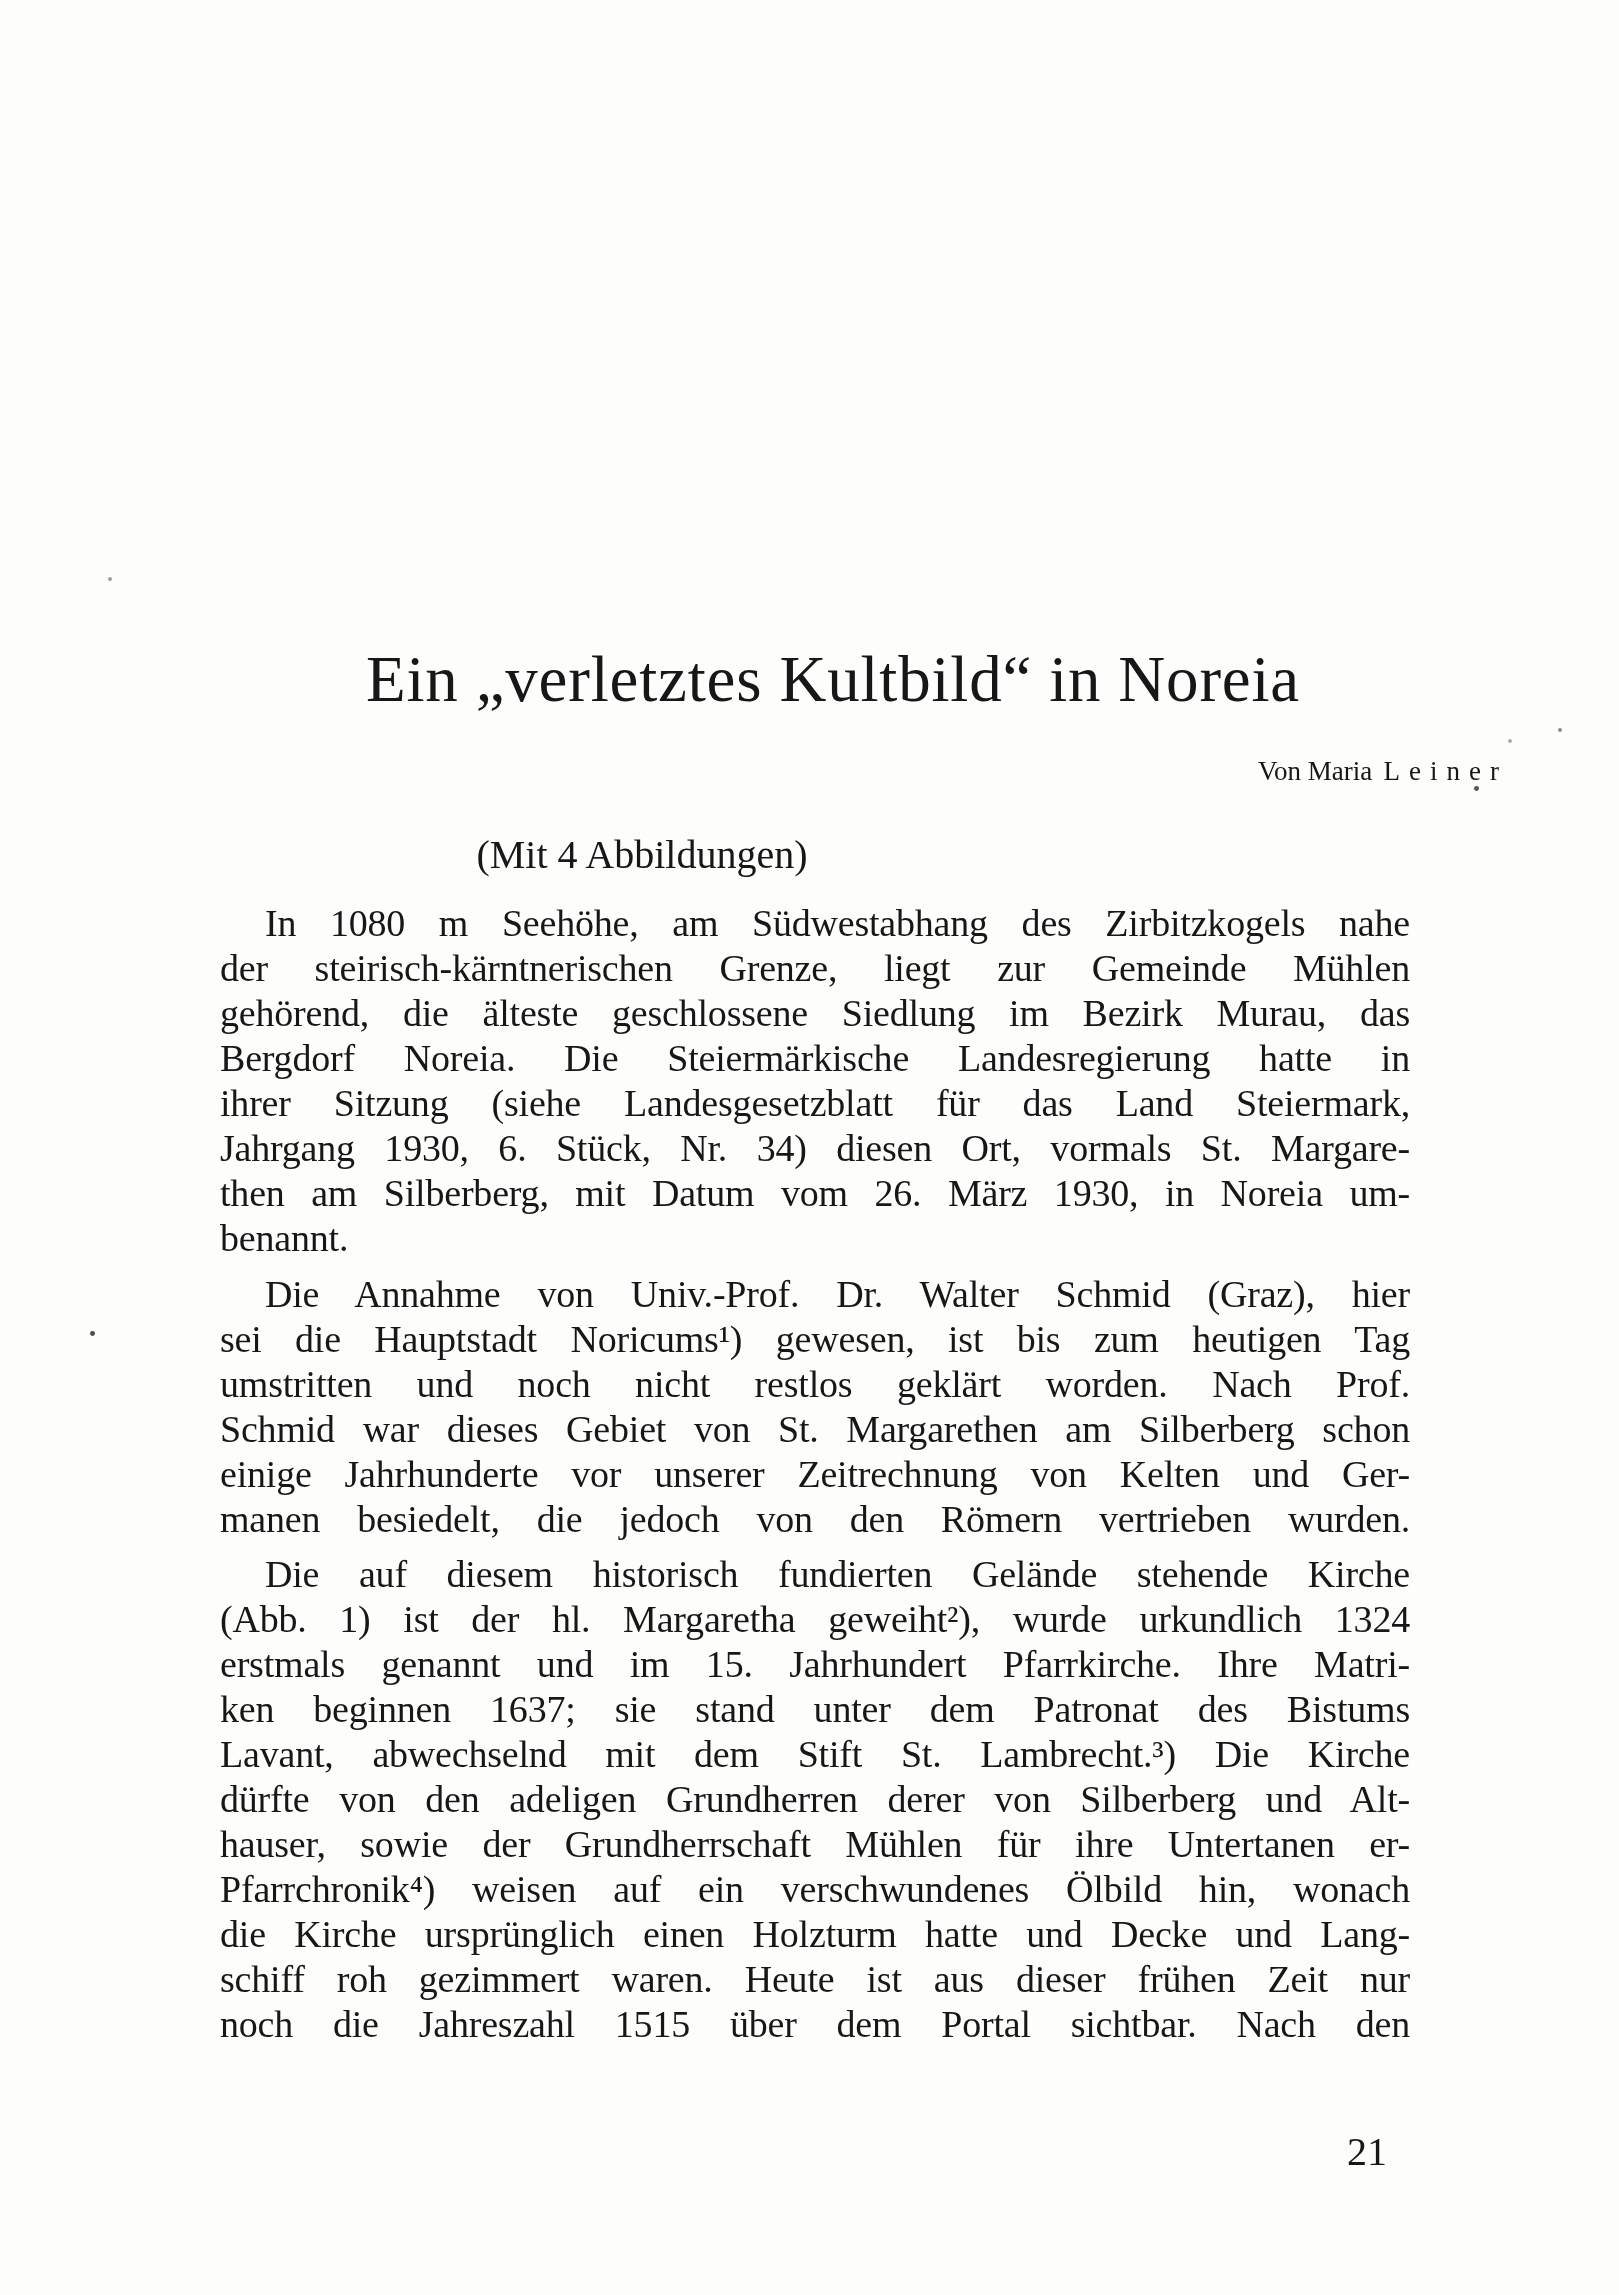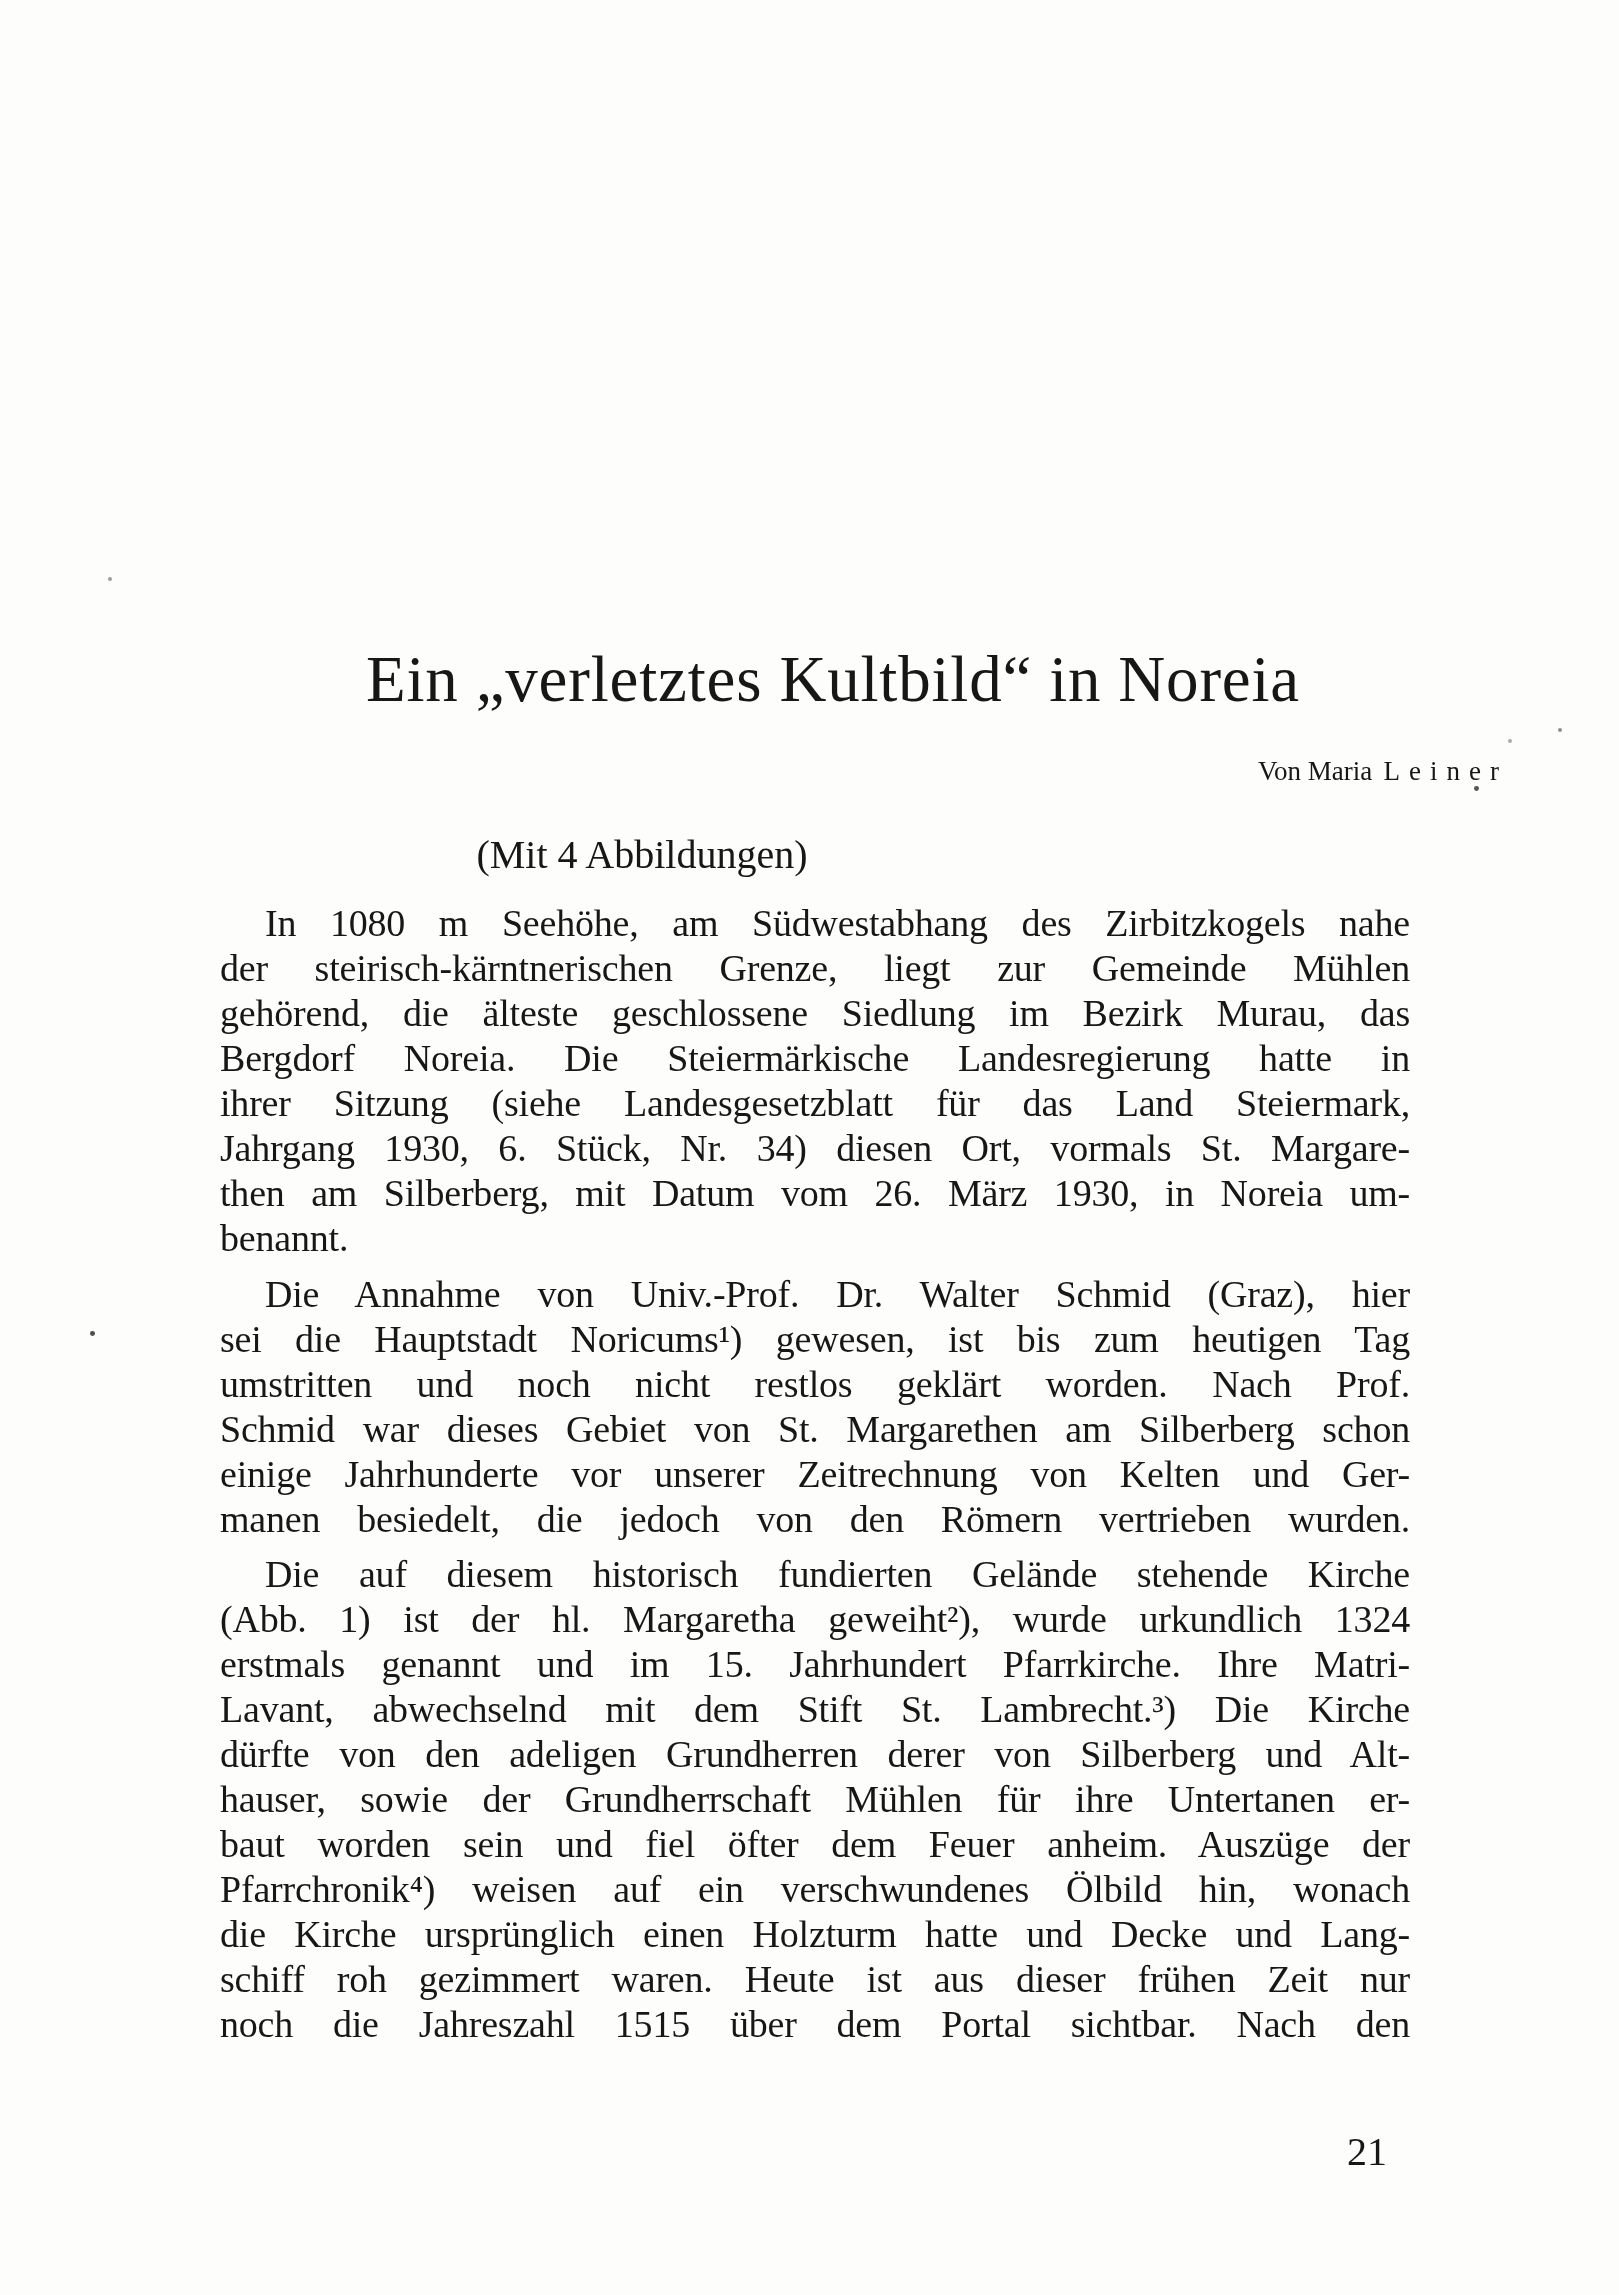--- a/index.html
+++ b/index.html
@@ -116,24 +116,24 @@
         <div class="line">sei die Hauptstadt Noricums¹) gewesen, ist bis zum heutigen Tag</div>
         <div class="line">umstritten und noch nicht restlos geklärt worden. Nach Prof.</div>
         <div class="line">Schmid war dieses Gebiet von St. Margarethen am Silberberg schon</div>
         <div class="line">einige Jahrhunderte vor unserer Zeitrechnung von Kelten und Ger-</div>
         <div class="line">manen besiedelt, die jedoch von den Römern vertrieben wurden.</div>
       </div>
       <div class="para">
         <div class="line indent">Die auf diesem historisch fundierten Gelände stehende Kirche</div>
         <div class="line">(Abb. 1) ist der hl. Margaretha geweiht²), wurde urkundlich 1324</div>
         <div class="line">erstmals genannt und im 15. Jahrhundert Pfarrkirche. Ihre Matri-</div>
+        <div class="line">ken beginnen 1637; sie stand unter dem Patronat des Bistums</div>
         <div class="line">Lavant, abwechselnd mit dem Stift St. Lambrecht.³) Die Kirche</div>
         <div class="line">dürfte von den adeligen Grundherren derer von Silberberg und Alt-</div>
         <div class="line">hauser, sowie der Grundherrschaft Mühlen für ihre Untertanen er-</div>
-        <div class="line">baut worden sein und fiel öfter dem Feuer anheim. Auszüge der</div>
         <div class="line">Pfarrchronik⁴) weisen auf ein verschwundenes Ölbild hin, wonach</div>
         <div class="line">die Kirche ursprünglich einen Holzturm hatte und Decke und Lang-</div>
         <div class="line">schiff roh gezimmert waren. Heute ist aus dieser frühen Zeit nur</div>
         <div class="line">noch die Jahreszahl 1515 über dem Portal sichtbar. Nach den</div>
       </div>
     </div>
 
   <div class="pageno">21</div>
 
   <span class="speck s1"></span>

